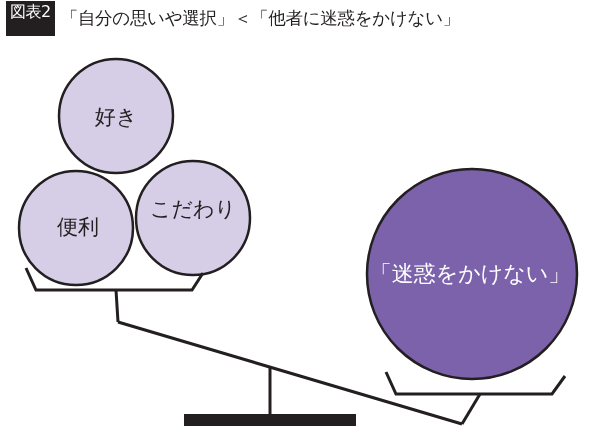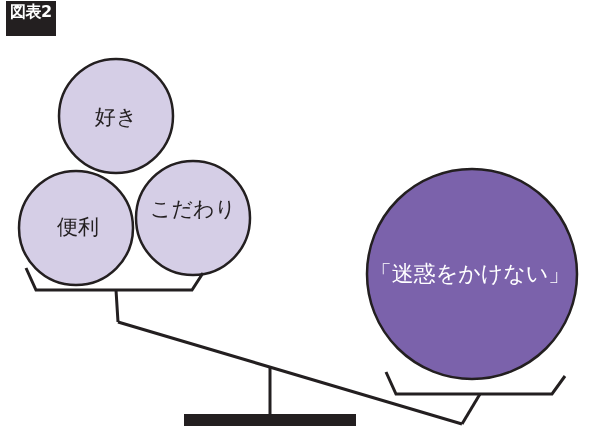--- a/index.html
+++ b/index.html
@@ -1,30 +1,31 @@
 <!DOCTYPE html>
 <html><head>
 <meta charset="utf-8">
 <style>
   html, body { margin:0; padding:0; background:#ffffff; }
   body { width:600px; height:434px; position:relative; overflow:hidden;
          font-family: "DejaVu Sans", "Liberation Sans", sans-serif; }
   .title-bar { position:absolute; left:6px; top:6px; height:24px; display:flex; align-items:center; }
-  .fig-label { background:#231f20; color:#fff; font-size:16px; font-weight:bold;
+  .fig-label { background:#231f20; color:#fff; font-size:16px; font-weight:normal;
                padding:0 4px; height:35px; line-height:21px; letter-spacing:-0.5px; }
   .fig-title { margin-left:6px; font-size:17.5px; color:#231f20; white-space:nowrap; letter-spacing:-0.3px; }
   svg.diagram { position:absolute; left:0; top:0; }
   .ctext { fill:#231f20; font-size:21px; font-family:"DejaVu Sans", sans-serif; }
   .bigtext { fill:#ffffff; font-size:22px; font-family:"DejaVu Sans", sans-serif; }
 </style>
 </head>
 <body>
 
 <div class="title-bar">
   <span class="fig-label">図表2</span>
+  <span class="fig-title">「自分の思いや選択」＜「他者に迷惑をかけない」</span>
 </div>
 
 <svg class="diagram" width="600" height="434" viewBox="0 0 600 434">
 
   <rect x="184" y="414" width="172" height="12" fill="#231f20"></rect>
 
   <line x1="270" y1="414" x2="270" y2="367" stroke="#231f20" stroke-width="3"></line>
 
   <line x1="118" y1="322" x2="462" y2="424" stroke="#231f20" stroke-width="3"></line>
 

